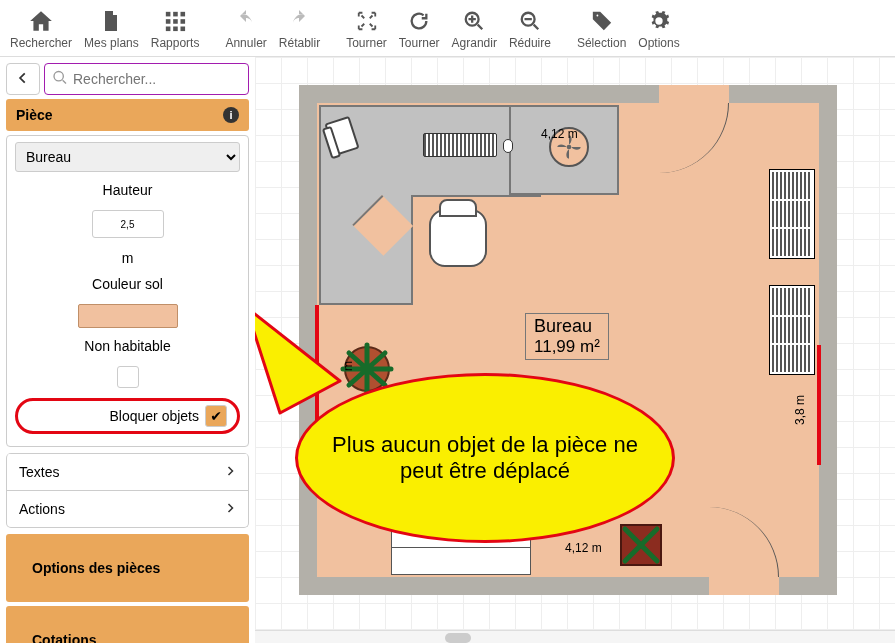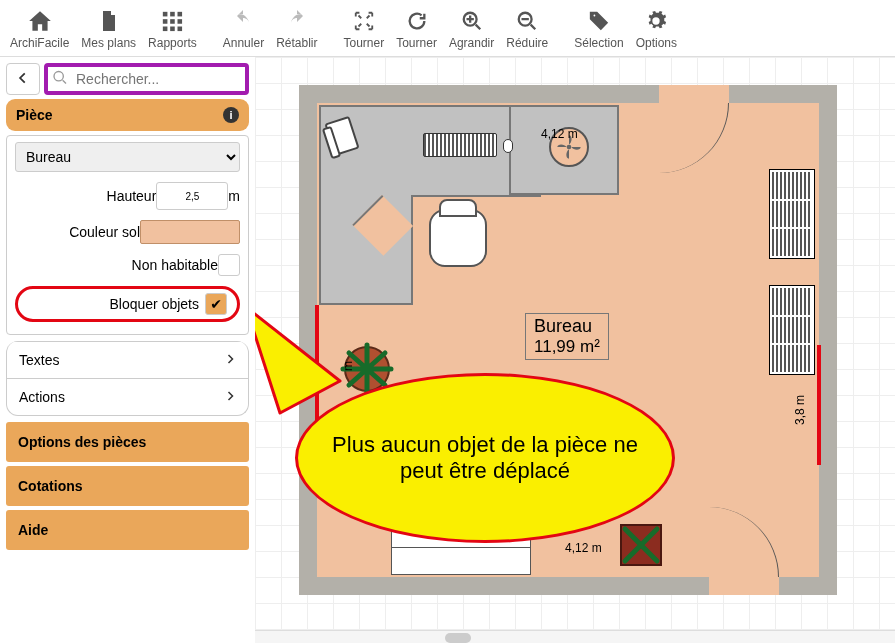--- a/index.html
+++ b/index.html
@@ -12,39 +12,39 @@
   .tb-icon.gray { color: #bbb; }
   .tb-label { font-size: 12px; color: #555; }
 
   .main { display: flex; height: calc(100% - 56px); }
   .sidebar { width: 255px; padding: 6px; background: #fff; }
 
   .sb-top { display: flex; gap: 4px; margin-bottom: 4px; }
   .back-btn { width: 34px; height: 32px; border: 1px solid #ccc; border-radius: 4px; background: #fff; display: flex; align-items: center; justify-content: center; cursor: pointer; }
   .search-wrap { flex: 1; position: relative; }
   .search-icon { position: absolute; left: 8px; top: 50%; transform: translateY(-50%); color: #999; }
-  .search-input { width: 100%; height: 32px; border: 4px solid #a21caf; border-radius: 4px; padding: 4px 6px 4px 28px; font-size: 14px; }
-
-  .section-hdr { background: #eaa75a; border-radius: 9px; padding: 8px 10px; font-weight: bold; display: flex; align-items: center; justify-content: space-between; margin-bottom: 4px; }
+  .search-input { width: 100%; height: 32px; border: 1px solid #a21caf; border-radius: 4px; padding: 4px 6px 4px 28px; font-size: 14px; }
+
+  .section-hdr { background: #eaa75a; border-radius: 3px; padding: 8px 10px; font-weight: bold; display: flex; align-items: center; justify-content: space-between; margin-bottom: 4px; }
   .section-hdr .info { width: 16px; height: 16px; border-radius: 50%; background: #333; color: #fff; font-size: 11px; display: flex; align-items: center; justify-content: center; font-weight: bold; }
 
   .form-block { border: 1px solid #ccc; border-radius: 4px; padding: 6px 8px 12px; margin-bottom: 6px; }
   .room-select { width: 100%; height: 30px; border: 1px solid #ccc; border-radius: 3px; padding: 2px 6px; font-size: 14px; margin-bottom: 10px; }
-  .form-row { display: flex; align-items: center; justify-content: flex-end; gap: 0; margin-bottom: 10px; }
+  .form-row { display: flex; align-items: center; justify-content: flex-end; gap: 12px; margin-bottom: 10px; flex-direction: column; }
   .form-row label { font-size: 14px; }
   .num-input { width: 72px; height: 28px; border: 1px solid #ccc; border-radius: 3px; text-align: center; font-size: 10px; }
   .color-swatch { width: 100px; height: 24px; background: #f1c19f; border: 1px solid #c08f68; border-radius: 2px; }
   .chk { width: 22px; height: 22px; border: 1px solid #ccc; border-radius: 3px; display: flex; align-items: center; justify-content: center; }
   .chk.checked { background: #eaa75a; color: #000; }
   .highlight-row { border: 3px solid #e30613; border-radius: 18px; padding: 4px 10px; display: flex; align-items: center; justify-content: flex-end; gap: 6px; margin-top: 6px; }
 
-  .accordion { border: 1px solid #ccc; border-top: none; margin-bottom: 6px; border-radius: 12px; overflow: hidden; }
+  .accordion { border: 1px solid #ccc; border-top: none; margin-bottom: 6px; border-radius: 5px; overflow: hidden; }
   .acc-item { display: flex; align-items: center; justify-content: space-between; padding: 10px 12px; border-top: 1px solid #ccc; cursor: pointer; }
 
-  .nav-btn { background: #eaa75a; border-radius: 3px; padding: 12px; font-weight: bold; margin-bottom: 4px; cursor: pointer; }
+  .nav-btn { background: #eaa75a; border-radius: 3px; padding: 26px; font-weight: bold; margin-bottom: 4px; cursor: pointer; }
 
   .canvas { flex: 1; position: relative; background: #fff; overflow: hidden; }
   .grid { position: absolute; inset: 0; background-image:
     linear-gradient(to right, #eee 1px, transparent 1px),
     linear-gradient(to bottom, #eee 1px, transparent 1px);
     background-size: 26px 26px; }
 
   .room { position: absolute; left: 44px; top: 28px; width: 538px; height: 510px; background: #b3b0a9; }
   .room-inner { position: absolute; inset: 18px; background: #f1c19f; }
   .door-top { position: absolute; top: 0; left: 360px; width: 70px; height: 18px; background: #f1c19f; }
@@ -101,21 +101,21 @@
 <body>
 
 <div class="toolbar">
   <div class="tb-group">
     <div class="tb-btn">
       <span class="tb-icon">
           <svg viewBox="0 0 24 24" width="26" height="26" fill="#555">
             <path d="M12 3l10 9h-3v9h-5v-6H10v6H5v-9H2z"></path>
           </svg>
         </span>
-      <span class="tb-label">ArchiFacile</span>
+      <span class="tb-label">Rechercher</span>
     </div>
     <div class="tb-btn">
       <span class="tb-icon">
           <svg viewBox="0 0 24 24" width="24" height="24" fill="#555">
             <path d="M6 2h8l4 4v16H6zM14 2v4h4"></path>
           </svg>
         </span>
       <span class="tb-label">Mes plans</span>
     </div>
     <div class="tb-btn">

